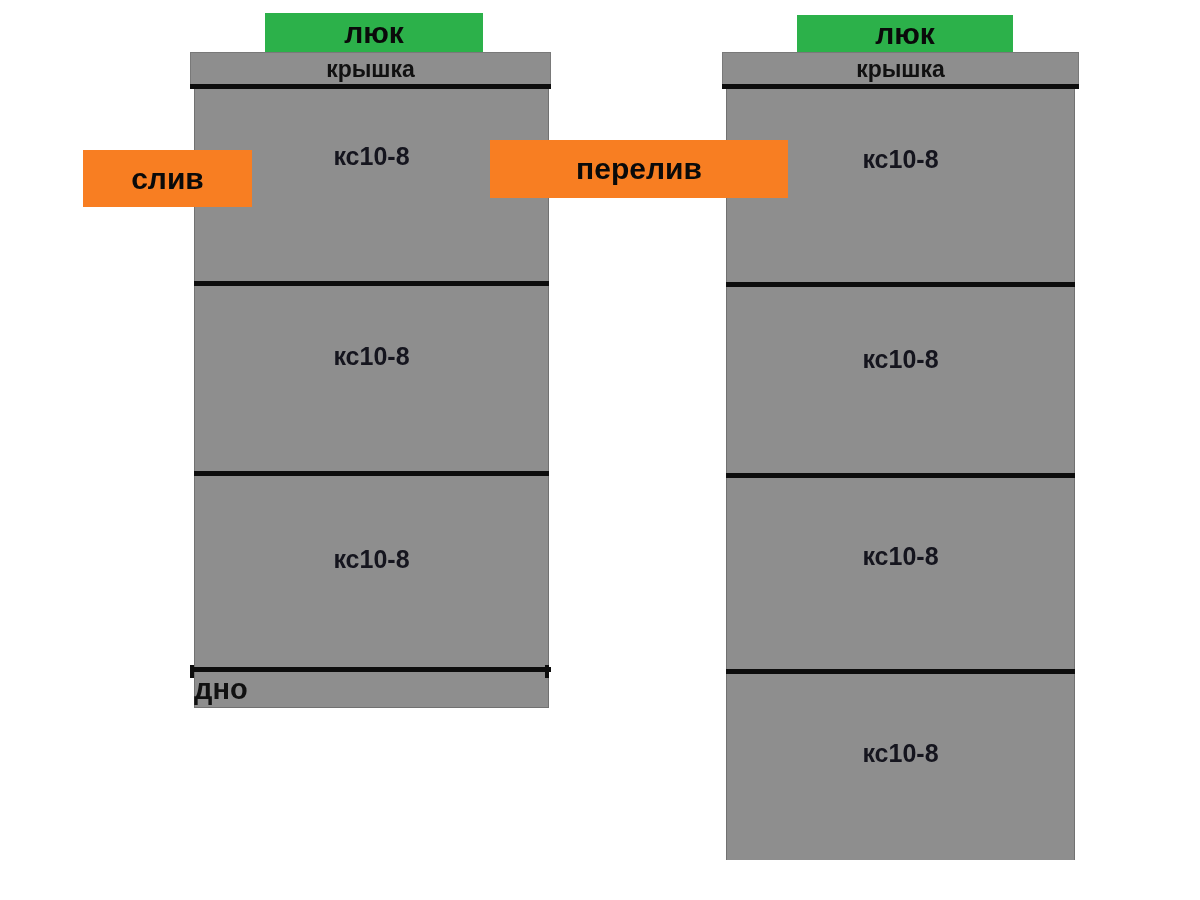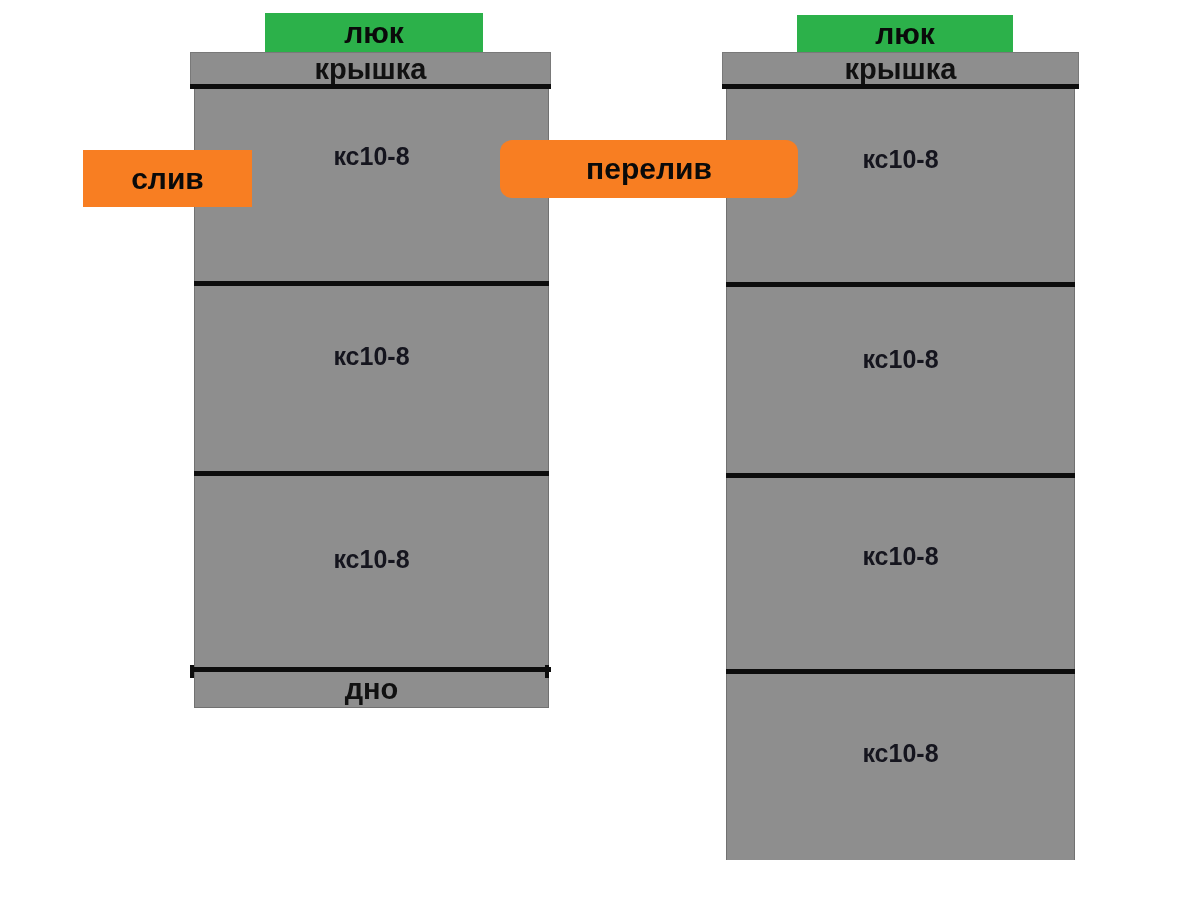--- a/index.html
+++ b/index.html
@@ -32,21 +32,21 @@
   }
   
   .lid {
     background: var(--gray);
     box-shadow: inset 0 0 0 1px rgba(60,60,60,.25);
     z-index: 3;
     display: flex;
     align-items: center;
     justify-content: center;
     font-weight: bold;
-    font-size: 29px;
+    font-size: 23px;
     color: var(--text);
   }
   
   .hatch {
     background: var(--green);
     z-index: 1;
     display: flex;
     align-items: center;
     justify-content: center;
     font-weight: bold;
@@ -69,21 +69,20 @@
   .ring-label {
     z-index: 4;
     text-align: center;
     font-weight: bold;
     font-size: 25px;
     color: var(--ring-text);
     line-height: 1;
   }
   .bottom-label {
     z-index: 4;
-    text-align: center;
     font-weight: bold;
     font-size: 29px;
     color: var(--text);
     line-height: 1;
   }
   
   .pipe {
     background: var(--orange);
     z-index: 5;
     display: flex;
@@ -117,21 +116,21 @@
   .r-joint-2   { left: 726px; top: 282px; width: 349px; }
   .r-joint-3   { left: 726px; top: 473px; width: 349px; }
   .r-joint-4   { left: 726px; top: 669px; width: 349px; }
   .r-ring-1    { left: 726px; top: 147px; width: 349px; }
   .r-ring-2    { left: 726px; top: 347px; width: 349px; }
   .r-ring-3    { left: 726px; top: 544px; width: 349px; }
   .r-ring-4    { left: 726px; top: 741px; width: 349px; }
 
   
   .pipe-drain    { left: 83px;  top: 123px; width: 169px; height: 57px; margin-top: 27px; }
-  .pipe-overflow { left: 500px; top: 140px; width: 298px; height: 58px; border-radius: 12px; }
+  .pipe-overflow { left: 490px; top: 140px; width: 298px; height: 58px; }
 </style>
 </head>
 <body>
 
 <div class="stage">
 
   <div class="abs hatch left-hatch">
     <span>люк</span>
   </div>
   <div class="abs well-body left-body"></div>

